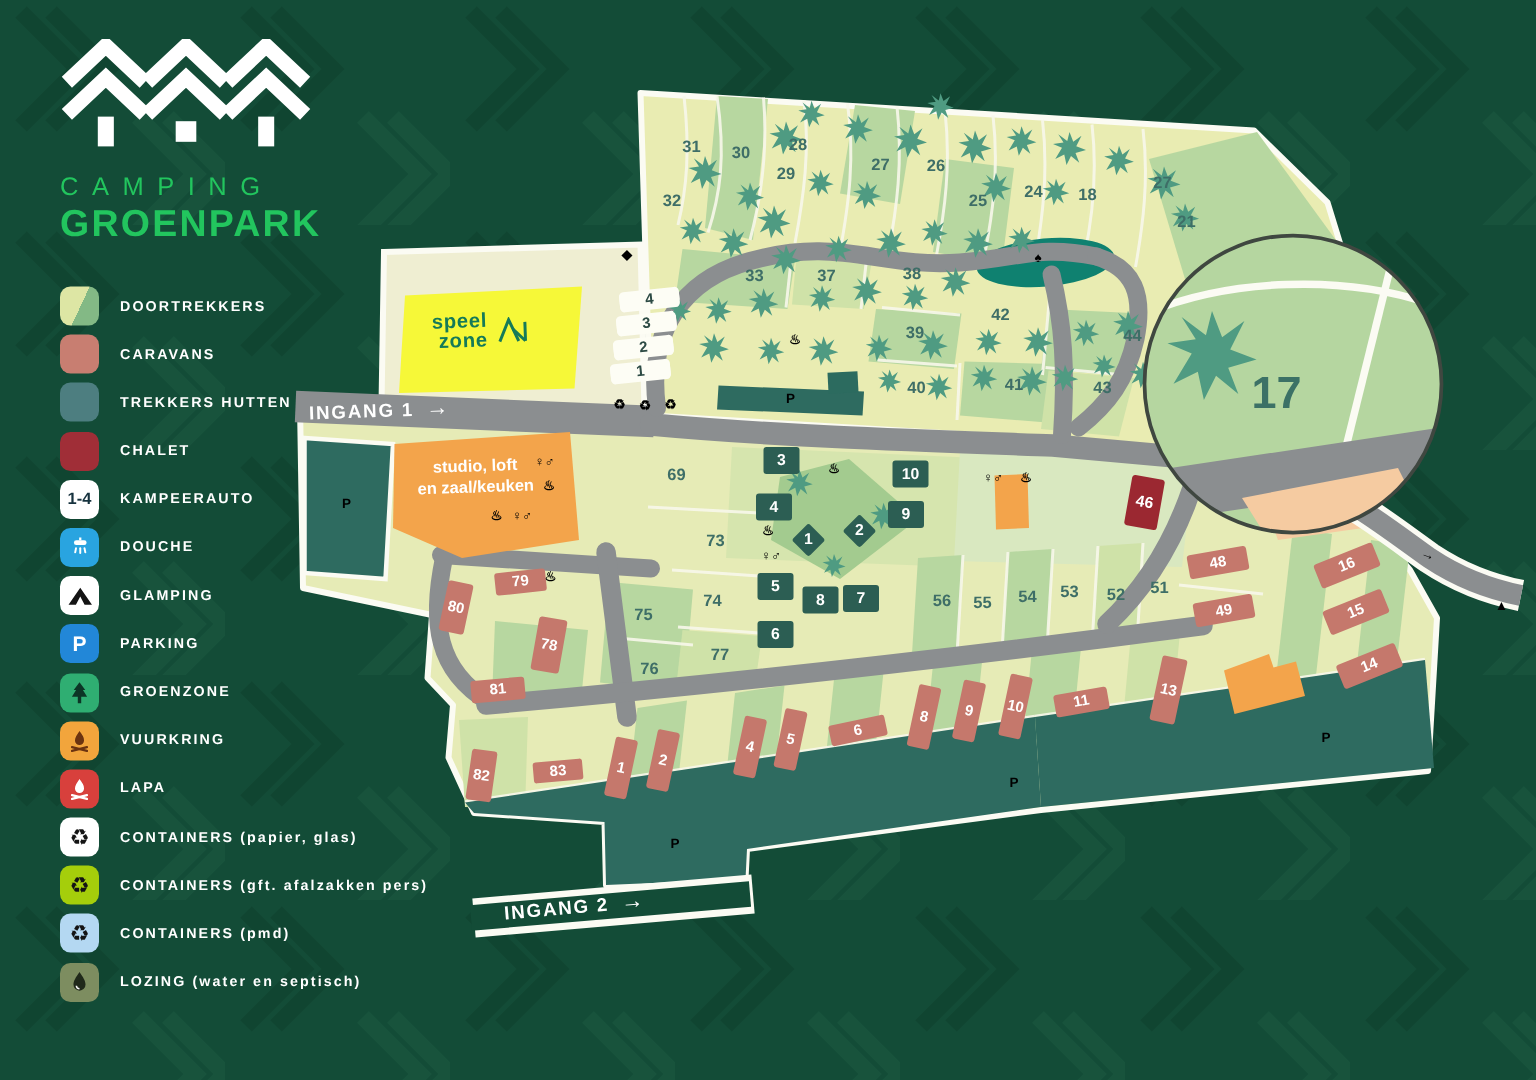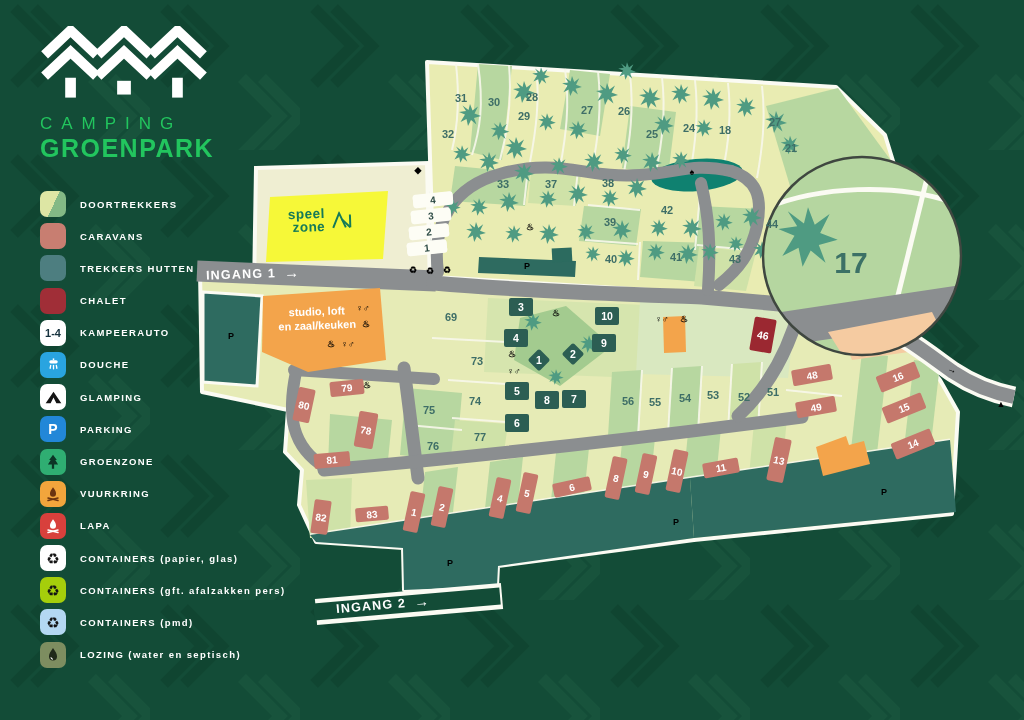--- a/index.html
+++ b/index.html
@@ -412,21 +412,21 @@
       <span class="pin plot-label" style="left: 775px; top: 122px;">27</span>
       <span class="pin plot-label" style="left: 791px; top: 148px;">21</span>
       <span class="pin plot-label" style="left: 503px; top: 184px;">33</span>
       <span class="pin plot-label" style="left: 551px; top: 184px;">37</span>
       <span class="pin plot-label" style="left: 608px; top: 183px;">38</span>
       <span class="pin plot-label" style="left: 610px; top: 222px;">39</span>
       <span class="pin plot-label" style="left: 611px; top: 259px;">40</span>
       <span class="pin plot-label" style="left: 676px; top: 257px;">41</span>
       <span class="pin plot-label" style="left: 667px; top: 210px;">42</span>
       <span class="pin plot-label" style="left: 735px; top: 259px;">43</span>
-      <span class="pin plot-label" style="left: 772px; top: 224px;">44</span>
+      <span class="pin plot-label" style="left: 755px; top: 224px;">44</span>
       <span class="pin plot-label" style="left: 451px; top: 317px;">69</span>
       <span class="pin plot-label" style="left: 477px; top: 361px;">73</span>
       <span class="pin plot-label" style="left: 475px; top: 401px;">74</span>
       <span class="pin plot-label" style="left: 429px; top: 410px;">75</span>
       <span class="pin plot-label" style="left: 433px; top: 446px;">76</span>
       <span class="pin plot-label" style="left: 480px; top: 437px;">77</span>
       <span class="pin plot-label" style="left: 773px; top: 392px;">51</span>
       <span class="pin plot-label" style="left: 744px; top: 397px;">52</span>
       <span class="pin plot-label" style="left: 713px; top: 395px;">53</span>
       <span class="pin plot-label" style="left: 685px; top: 398px;">54</span>

